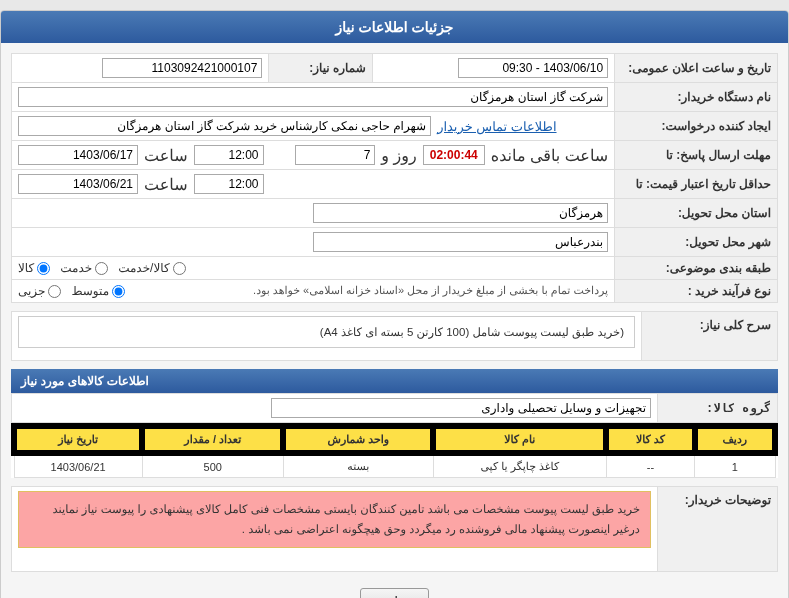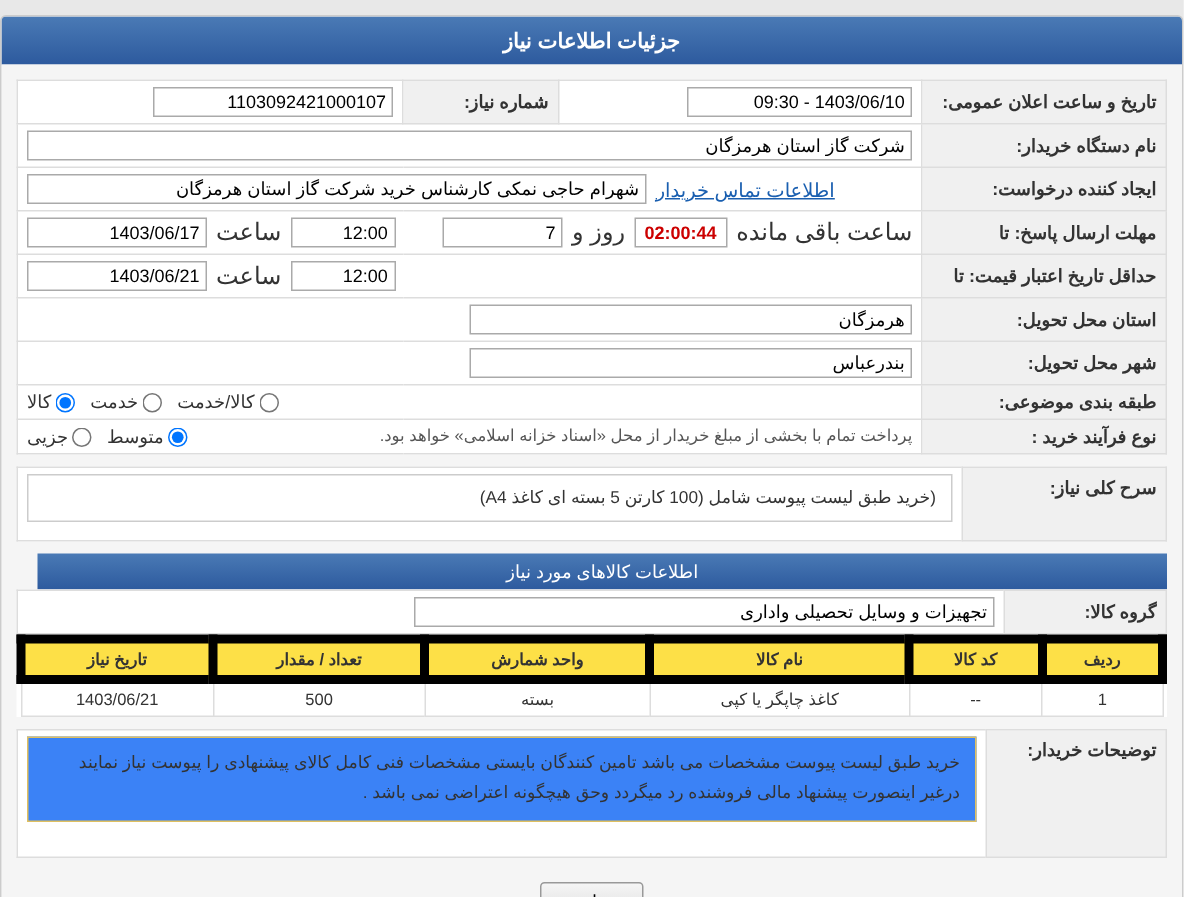--- a/index.html
+++ b/index.html
@@ -87,24 +87,23 @@
     .radio-group label {
       display: flex;
       align-items: center;
       gap: 3px;
     }
     .section-header {
       background: linear-gradient(to bottom, #4a7ab5, #2d5a9e);
       color: white;
       padding: 5px 10px;
       font-size: 12px;
-      font-weight: normal;
-      text-align: center;
+      font-weight: bold;
+      text-align: left;
       margin-bottom: 0;
-      margin-left: 14px;
     }
     .desc-box {
       background: white;
       border: 1px solid #ccc;
       padding: 6px 10px;
       line-height: 1.6;
       font-size: 11.5px;
       margin-bottom: 8px;
     }
     .items-table {
@@ -123,21 +122,21 @@
       font-size: 11px;
     }
     .items-table td {
       border: 1px solid #ddd;
       padding: 4px 6px;
       text-align: center;
       font-size: 11px;
     }
     .items-table tr:nth-child(even) td { background: #f9f9f9; }
     .buyer-desc {
-      background: #3b82f6;
+      background: #fca5a5;
       border: 1px solid #e0c060;
       padding: 8px 10px;
       text-align: right;
       line-height: 1.7;
       font-size: 11.5px;
       margin-bottom: 19px;
     }
     .buttons-row {
       display: flex;
       justify-content: center;
@@ -303,21 +302,21 @@
         </td>
       </tr>
     </tbody>
       </table>
 
     <div class="section-header">اطلاعات کالاهای مورد نیاز</div>
 
     <table class="info-table" style="margin-bottom:0; border-top:none;">
       <tbody>
           <tr>
-        <td class="label-cell" style="width:108px;">گروه کالا:</td>
+        <td class="label-cell" style="width:120px;font-family:Liberation Mono, monospace;">گروه کالا:</td>
         <td class="value-cell">
           <input class="input-field" type="text" style="width: 60%;" value="تجهیزات و وسایل تحصیلی واداری">
         </td>
       </tr>
     </tbody>
       </table>
 
     <table class="items-table">
       <thead>
         <tr>

